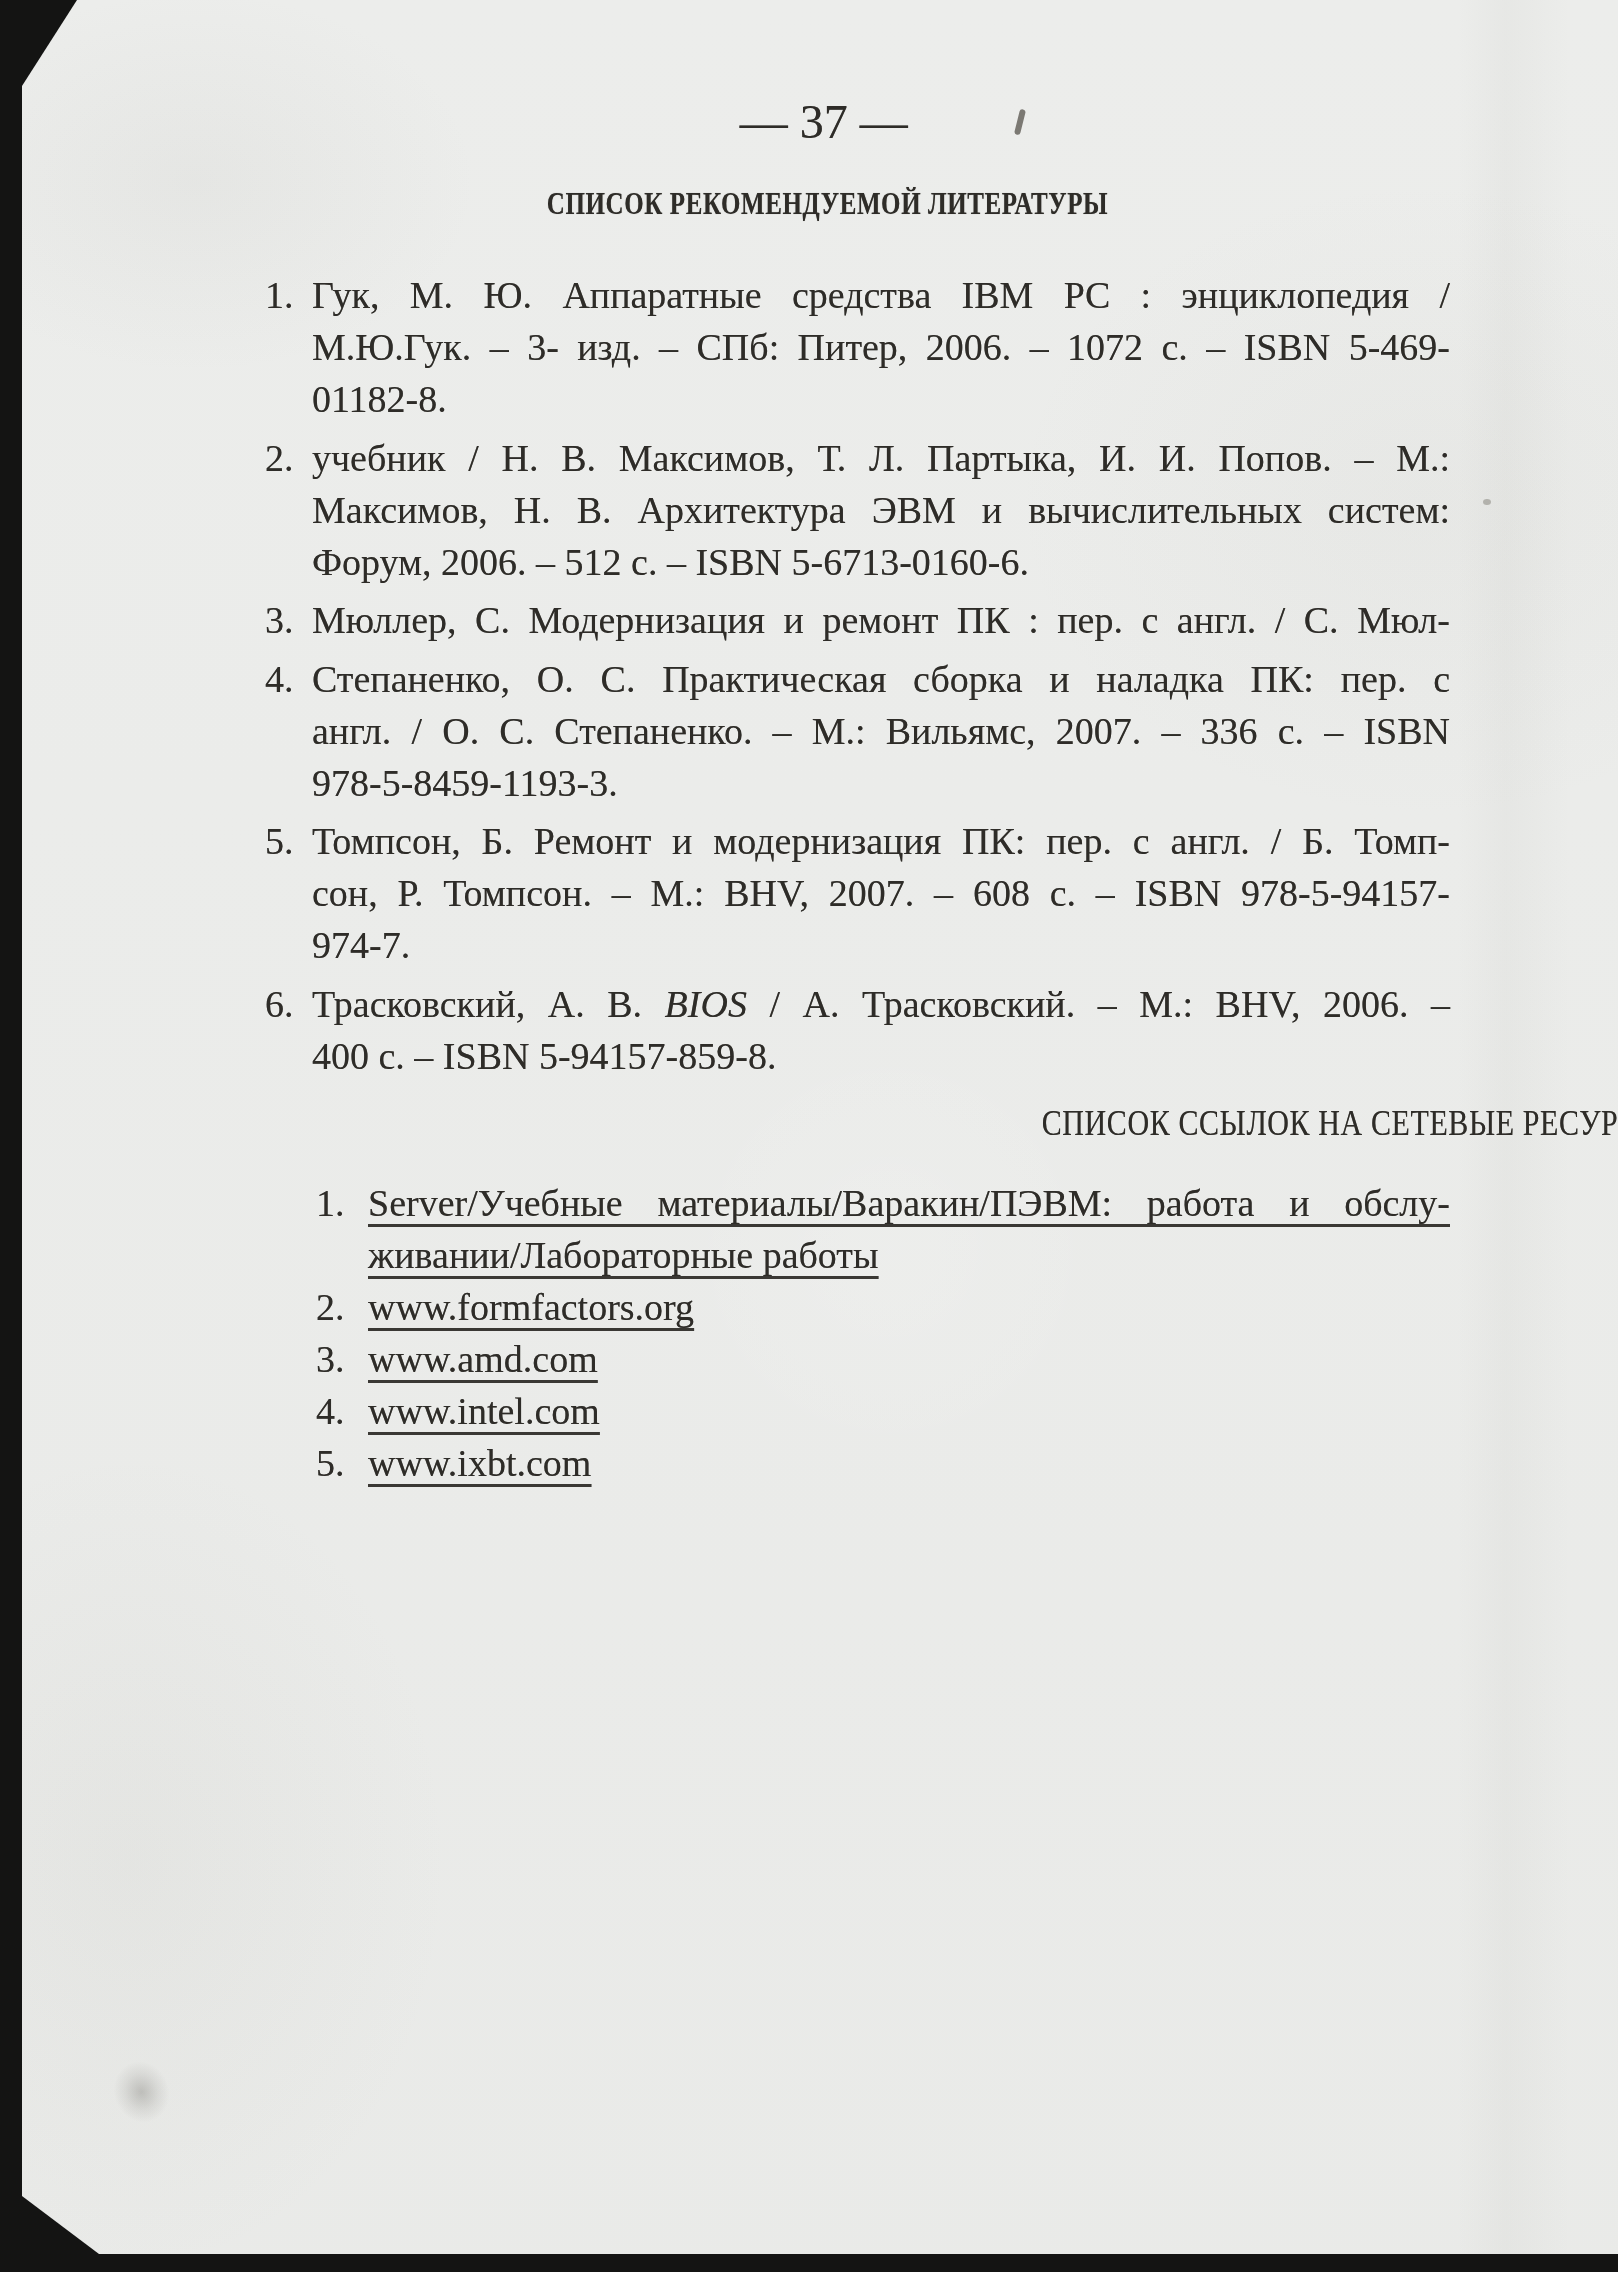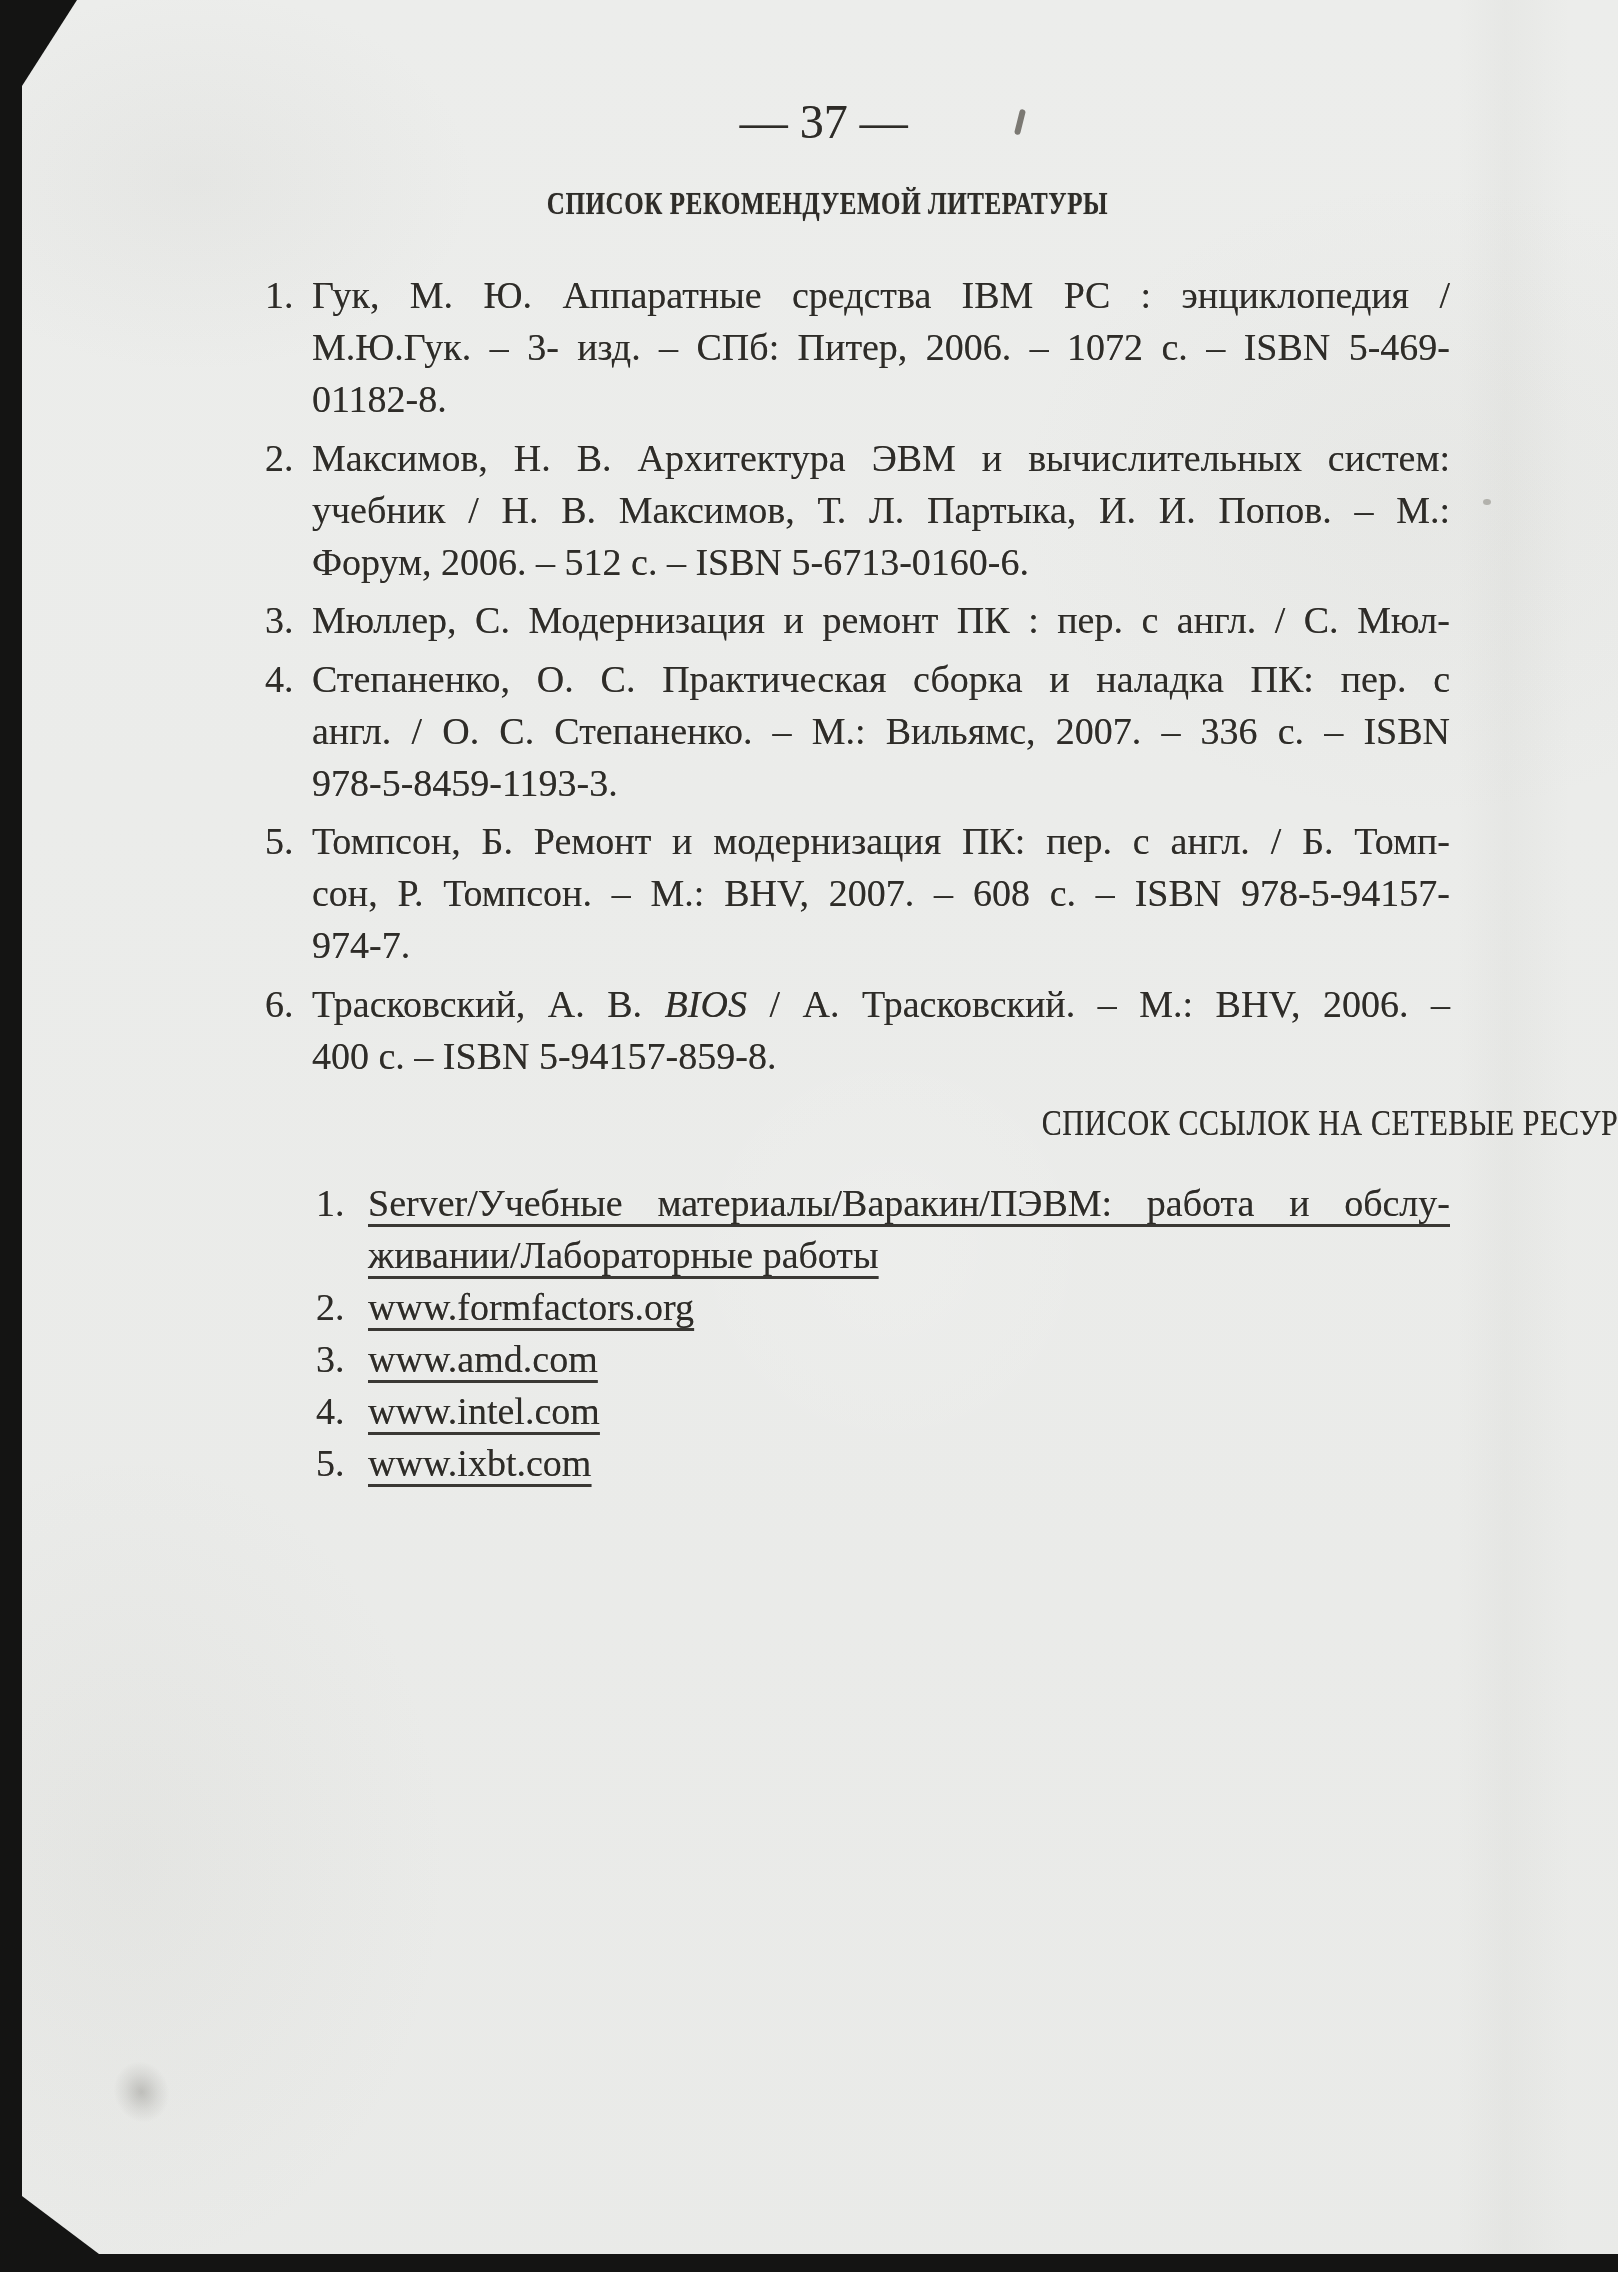--- a/index.html
+++ b/index.html
@@ -92,22 +92,22 @@
 
     <div class="list" data-list="0">
         <div class="item">
           <span class="num">1.</span>
           <div class="line j">Гук, М. Ю. Аппаратные средства IBM PC : энциклопедия /</div>
           <div class="line j">М.Ю.Гук. – 3- изд. – СПб: Питер, 2006. – 1072 с. – ISBN 5-469-</div>
           <div class="line">01182-8.</div>
         </div>
         <div class="item">
           <span class="num">2.</span>
+          <div class="line j">учебник / Н. В. Максимов, Т. Л. Партыка, И. И. Попов. – М.:</div>
           <div class="line j">Максимов, Н. В. Архитектура ЭВМ и вычислительных систем:</div>
-          <div class="line j">учебник / Н. В. Максимов, Т. Л. Партыка, И. И. Попов. – М.:</div>
           <div class="line">Форум, 2006. – 512 с. – ISBN 5-6713-0160-6.</div>
         </div>
         <div class="item">
           <span class="num">3.</span>
           <div class="line j">Мюллер, С. Модернизация и ремонт ПК : пер. с англ. / С. Мюл-</div>
         </div>
         <div class="item">
           <span class="num">4.</span>
           <div class="line j">Степаненко, О. С. Практическая сборка и наладка ПК: пер. с</div>
           <div class="line j">англ. / О. С. Степаненко. – М.: Вильямс, 2007. – 336 с. – ISBN</div>

